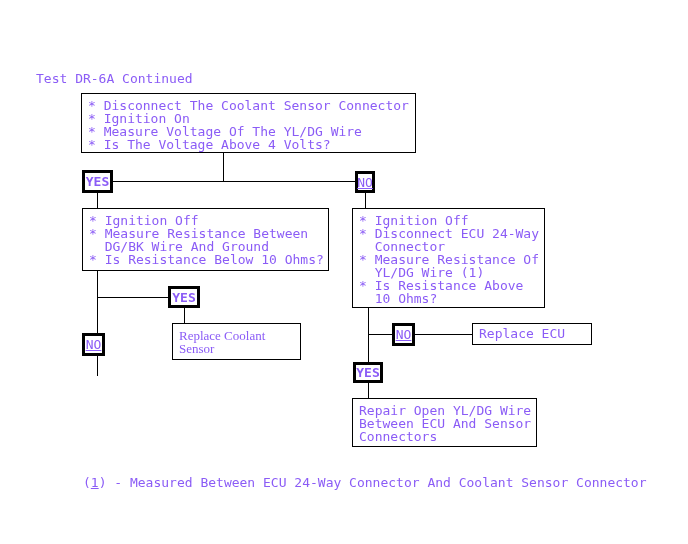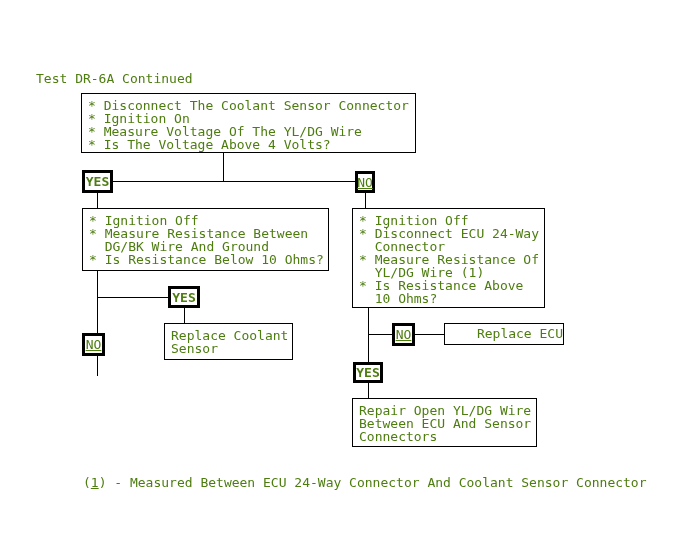--- a/index.html
+++ b/index.html
@@ -8,21 +8,21 @@
     background: #ffffff;
   }
   #canvas {
     position: relative;
     width: 688px;
     height: 544px;
     background: #ffffff;
     font-family: "DejaVu Sans Mono", "Liberation Mono", monospace;
     font-size: 13px;
     line-height: 13px;
-    color: #4d7c0f;
+    color: #8b5cf6;
     overflow: hidden;
   }
   .title {
     position: absolute;
     white-space: pre;
   }
   .box {
     position: absolute;
     border: 1px solid #000000;
     background: #ffffff;
@@ -87,32 +87,32 @@
 * Measure Resistance Of
   YL/DG Wire (1)
 * Is Resistance Above
   10 Ohms?</div>
 
   <div class="vline" style="left:97px; top:271px; height:62px;"></div>
   <div class="hline" style="left:97px; top:297px; width:71px;"></div>
 
   <div class="tag yes" style="left:168px; top:286px; width:32px; height:22px;">YES</div>
   <div class="vline" style="left:184px; top:308px; height:15px;"></div>
-  <div class="box" style="left:164px; top:323px; width:129px; height:37px;">Replace Coolant
+  <div class="box" style="left:172px; top:323px; width:129px; height:37px;font-family:Liberation Serif, serif;">Replace Coolant
 Sensor</div>
 
   <div class="tag no" style="left:82px; top:333px; width:23px; height:23px;">NO</div>
   <div class="vline" style="left:97px; top:356px; height:20px;"></div>
 
   <div class="vline" style="left:368px; top:308px; height:54px;"></div>
   <div class="hline" style="left:368px; top:334px; width:24px;"></div>
 
   <div class="tag no" style="left:392px; top:323px; width:23px; height:23px;">NO</div>
   <div class="hline" style="left:415px; top:334px; width:57px;"></div>
-  <div class="box" style="left:444px; top:323px; width:120px; height:22px; padding-top:3px;text-align:right;">Replace ECU</div>
+  <div class="box" style="left:472px; top:323px; width:120px; height:22px; padding-top:3px;">Replace ECU</div>
 
   <div class="tag yes" style="left:353px; top:362px; width:30px; height:21px;">YES</div>
   <div class="vline" style="left:368px; top:383px; height:15px;"></div>
   <div class="box" style="left:352px; top:398px; width:185px; height:49px;">Repair Open YL/DG Wire
 Between ECU And Sensor
 Connectors</div>
 
   <div class="footnote" style="left:83px; top:476px;"><span>(</span><span class="ref">1</span><span>) - Measured Between ECU 24-Way Connector And Coolant Sensor Connector</span></div>
 
 </div>

